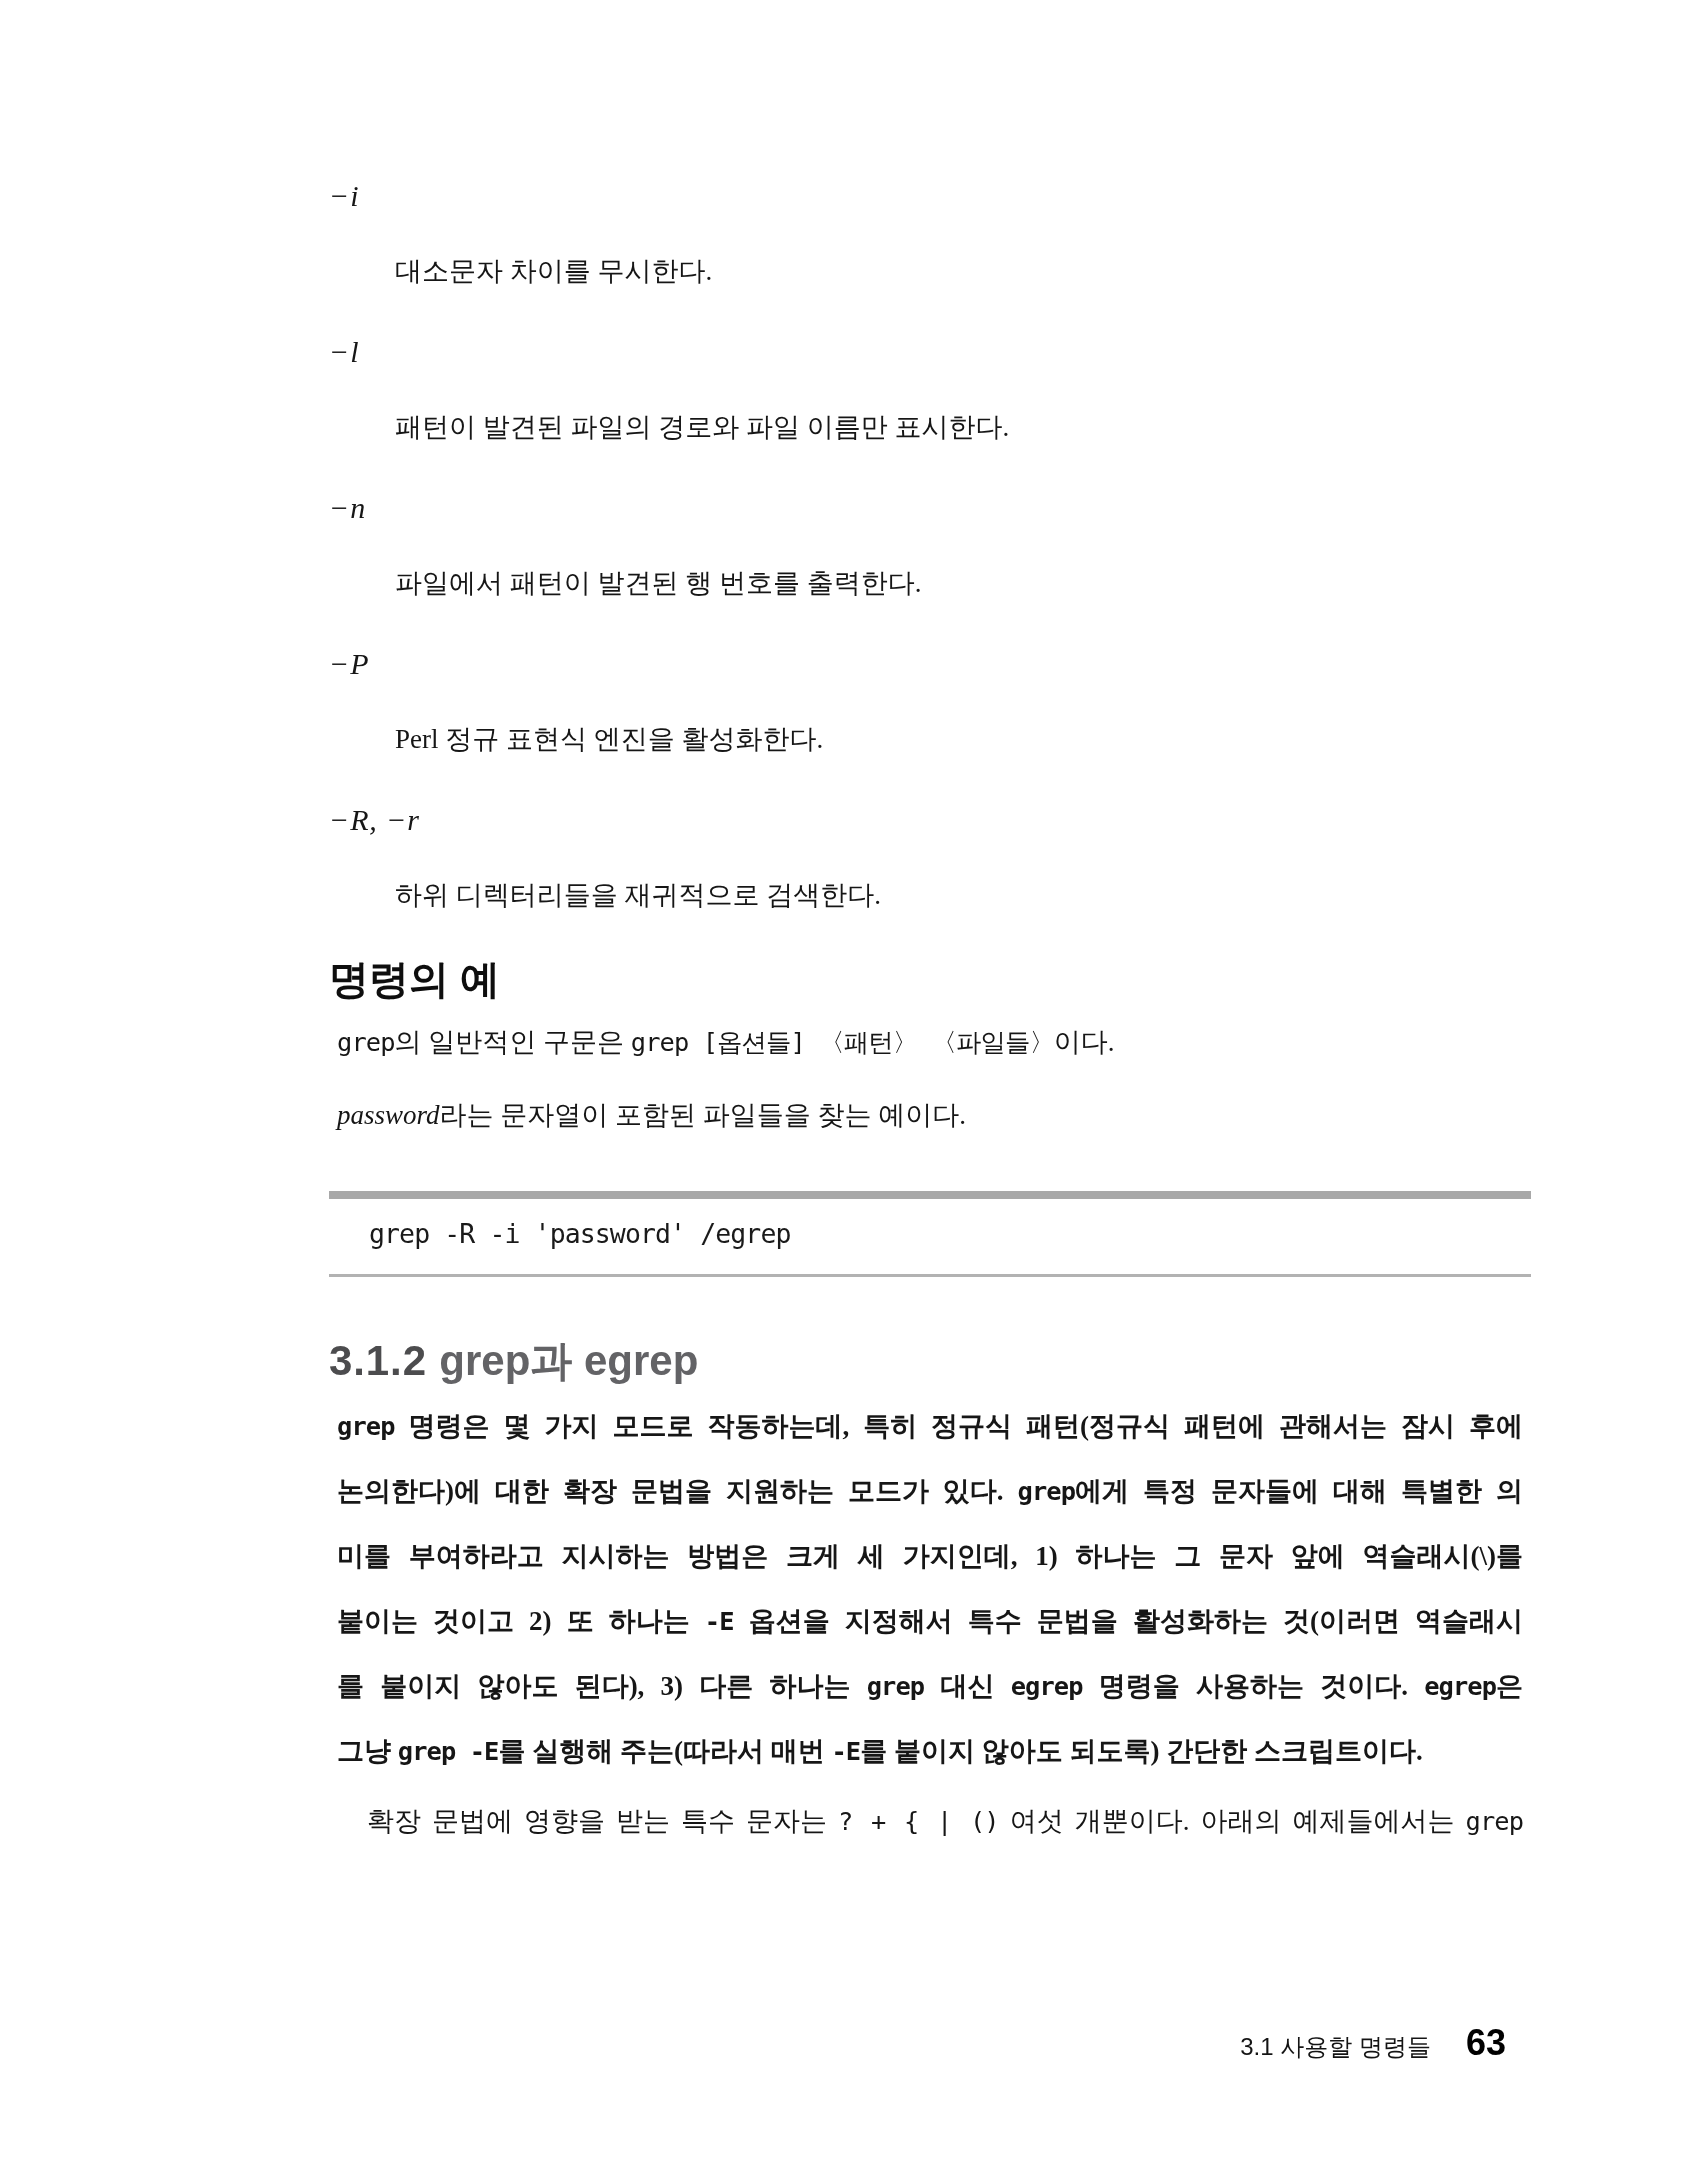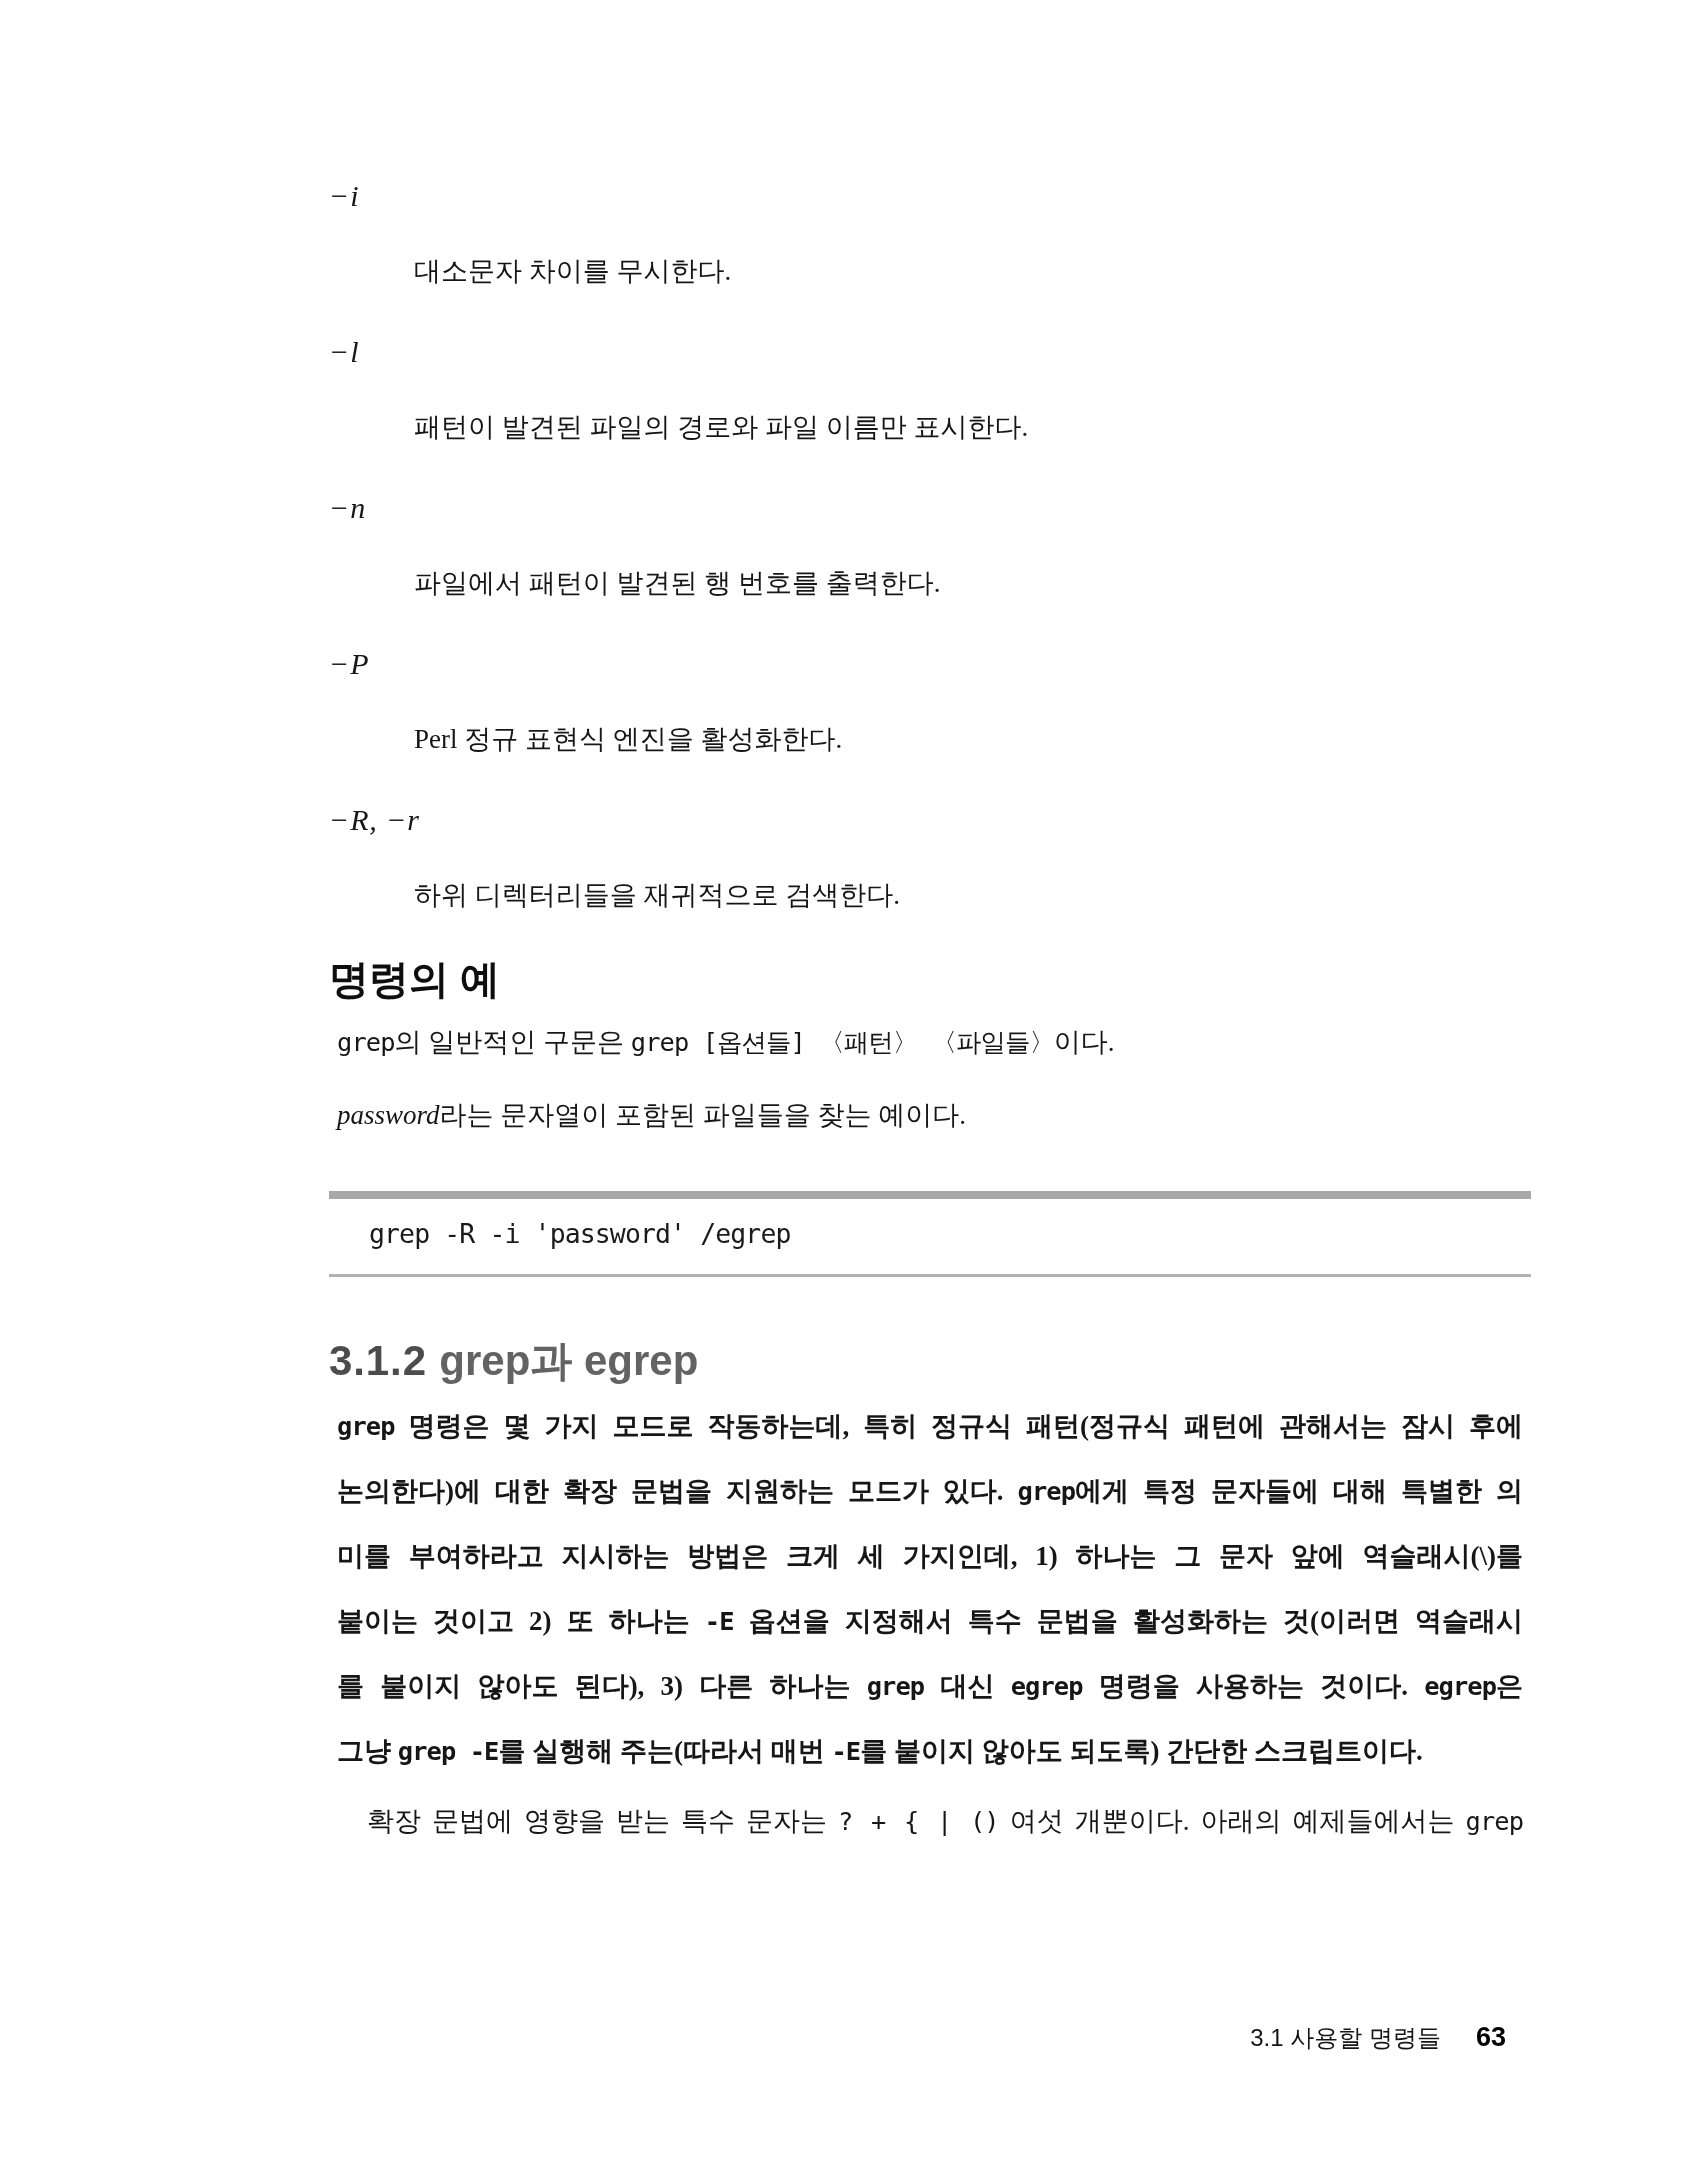--- a/index.html
+++ b/index.html
@@ -18,21 +18,21 @@
   .opt-flag {
     font-style: italic;
     font-size: 30px;
     line-height: 41px;
     margin: 0 0 35px 0;
     letter-spacing: 0.9px;
   }
   .opt-desc {
     font-size: 27px;
     line-height: 41px;
-    margin: 0 0 39px 85px;
+    margin: 0 0 39px 66px;
   }
   
   .h-example {
     font-family: Liberation Sans, sans-serif;
     font-weight: 700;
     font-size: 40px;
     line-height: 49px;
     color: #0e0e0e;
     margin: 32px 0 8.8px 0;
   }
@@ -88,21 +88,21 @@
     right: 190px;
     font-family: "Liberation Sans", sans-serif;
     white-space: nowrap;
   }
   .footer .sect {
     font-size: 24px;
     color: #141414;
     text-align: center;
   }
   .footer .pgnum {
-    font-size: 27px;
+    font-size: 36px;
     font-weight: 700;
     color: #000000;
     margin-left: 35px;
   }
 </style>
 </head>
 <body>
 
 <div class="page">
 

